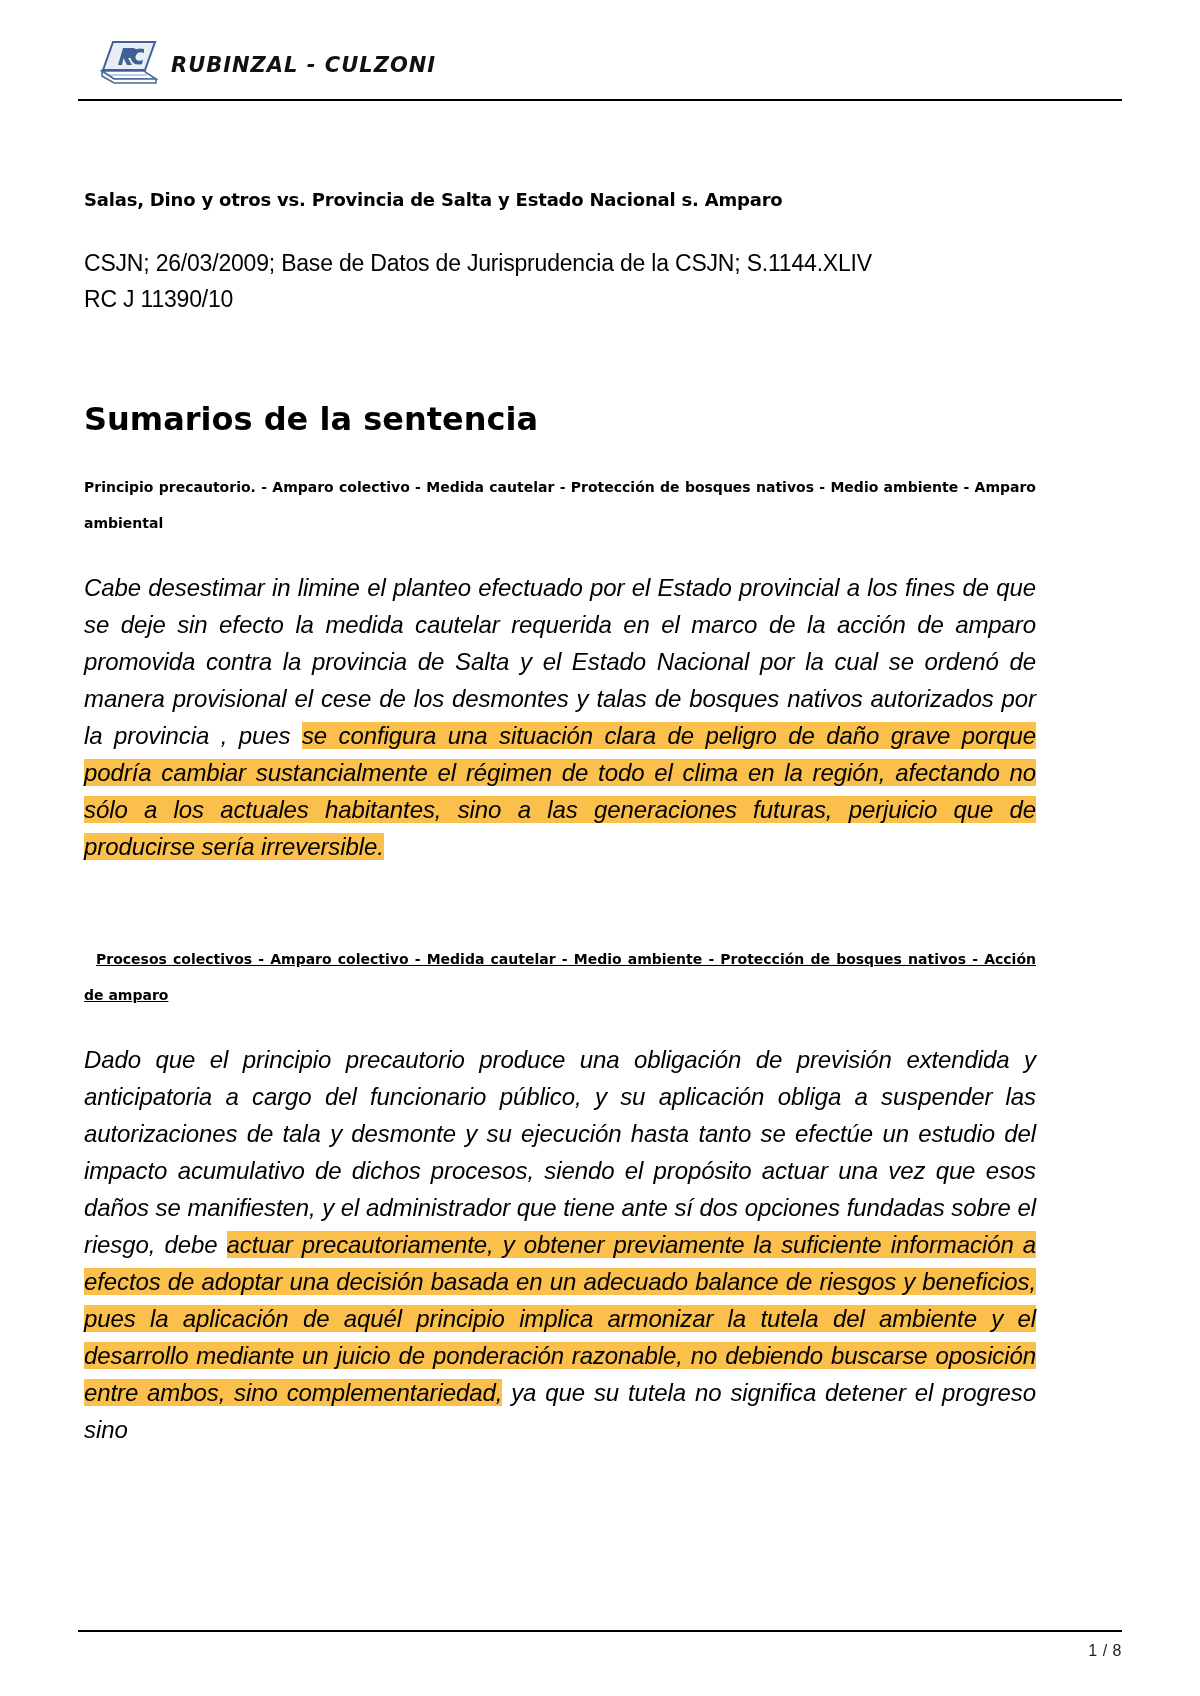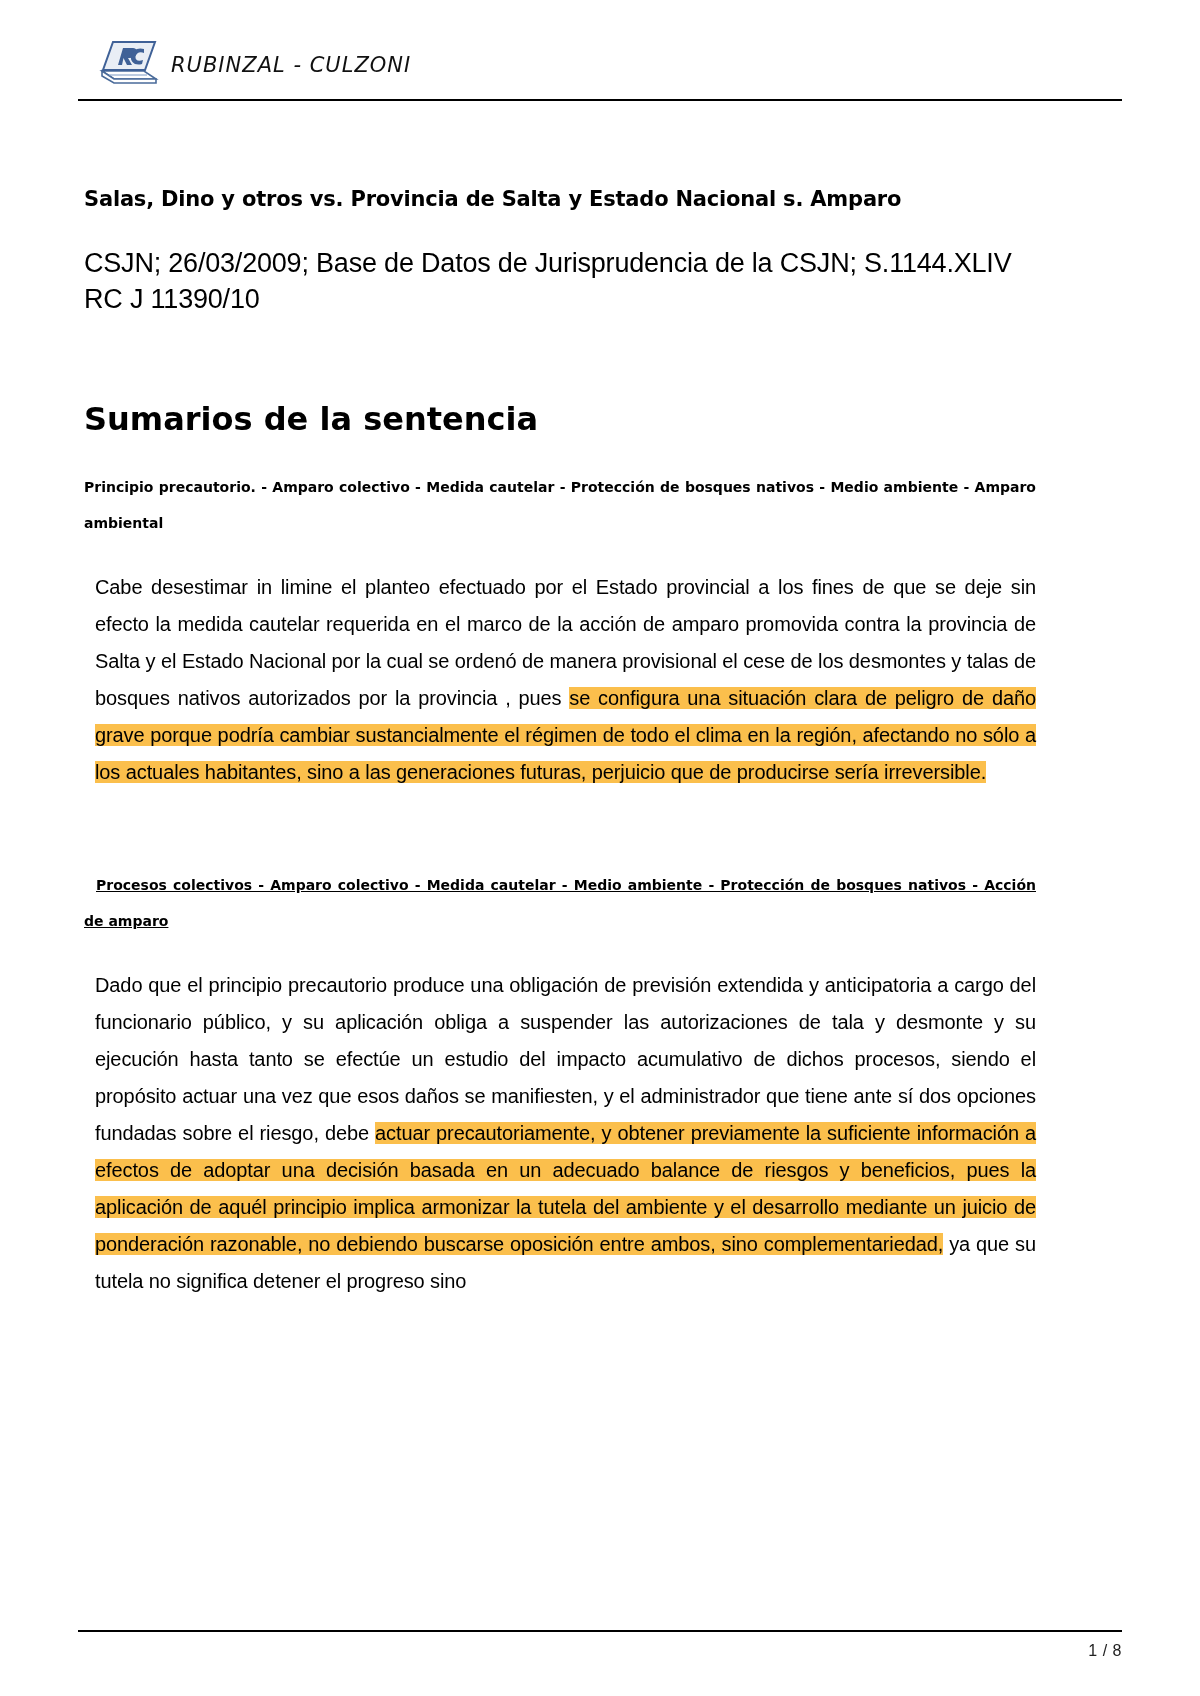--- a/index.html
+++ b/index.html
@@ -41,21 +41,21 @@
   }
   .logo-mark {
     position: relative;
     width: 60px;
     height: 46px;
     flex: none;
   }
   .brand-name {
     font-family: "DejaVu Sans", sans-serif;
     font-size: 21px;
-    font-weight: 400;
+    font-weight: 700;
     font-style: italic;
     letter-spacing: 1.0px;
     color: #111111;
     white-space: nowrap;
     margin-top: 8px;
   }
   .header-rule {
     position: absolute;
     left: 78px;
     top: 99px;
@@ -68,30 +68,30 @@
   .content {
     position: absolute;
     left: 84px;
     top: 178px;
     width: 952px;
   }
 
   h1.doc-title {
     margin: 0;
     font-family: "DejaVu Sans", sans-serif;
-    font-size: 21px;
+    font-size: 18px;
     line-height: 43px;
     font-weight: 700;
     letter-spacing: -0.2px;
     color: #000000;
   }
 
   .citation {
     margin: 24px 0 0 0;
-    font-size: 27px;
+    font-size: 23px;
     line-height: 36px;
     color: #000000;
     letter-spacing: -0.2px;
   }
 
   h2.section-title {
     margin: 86px 0 0 0;
     font-family: "DejaVu Sans", sans-serif;
     font-size: 32px;
     line-height: 32px;
@@ -107,26 +107,27 @@
     font-weight: 700;
     color: #000000;
     text-align: justify;
   }
   h3.sumario-heading.indented {
     text-indent: 12px;
     text-decoration: underline;
   }
 
   p.body-text {
-    margin: 28px 0 0 11px;
-    font-size: 20px;
+    margin: 28px 0 0 0;
+    font-size: 24px;
     line-height: 37px;
     text-align: justify;
     color: #000000;
     letter-spacing: -0.1px;
+    font-style: italic;
   }
 
   mark.hl {
     background: #fbbf4c;
     color: #000000;
     padding: 0;
     box-decoration-break: clone;
     -webkit-box-decoration-break: clone;
   }
 

